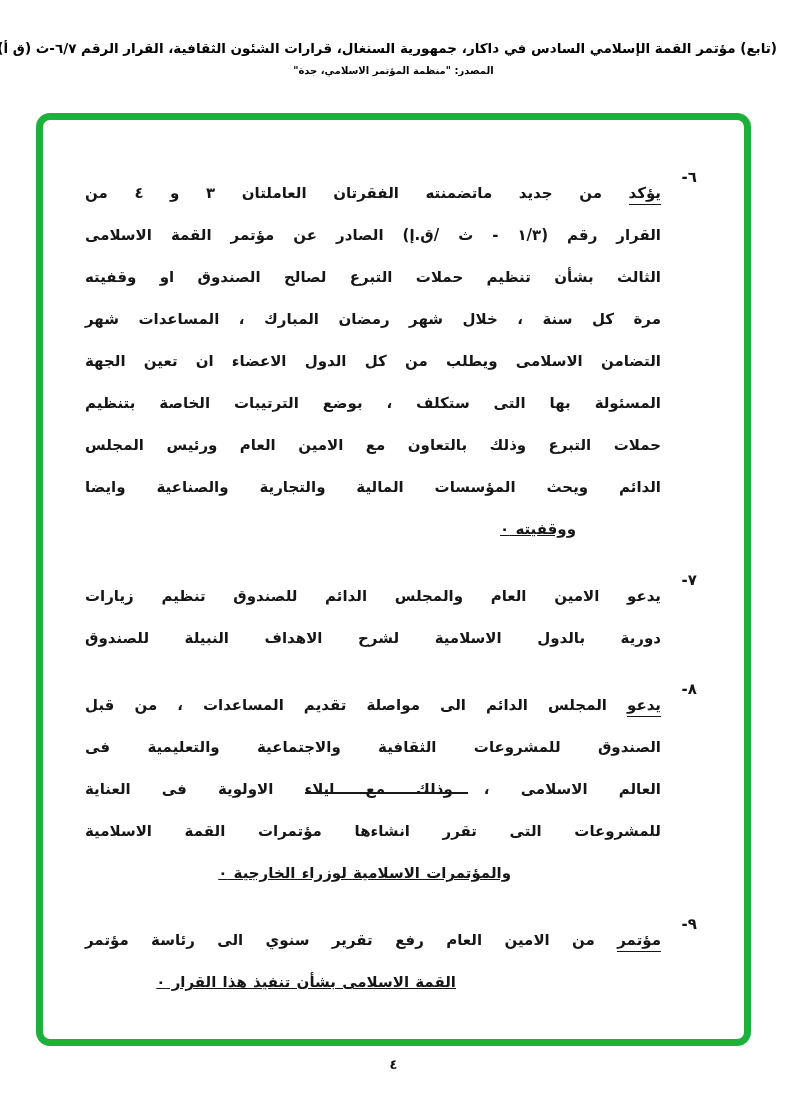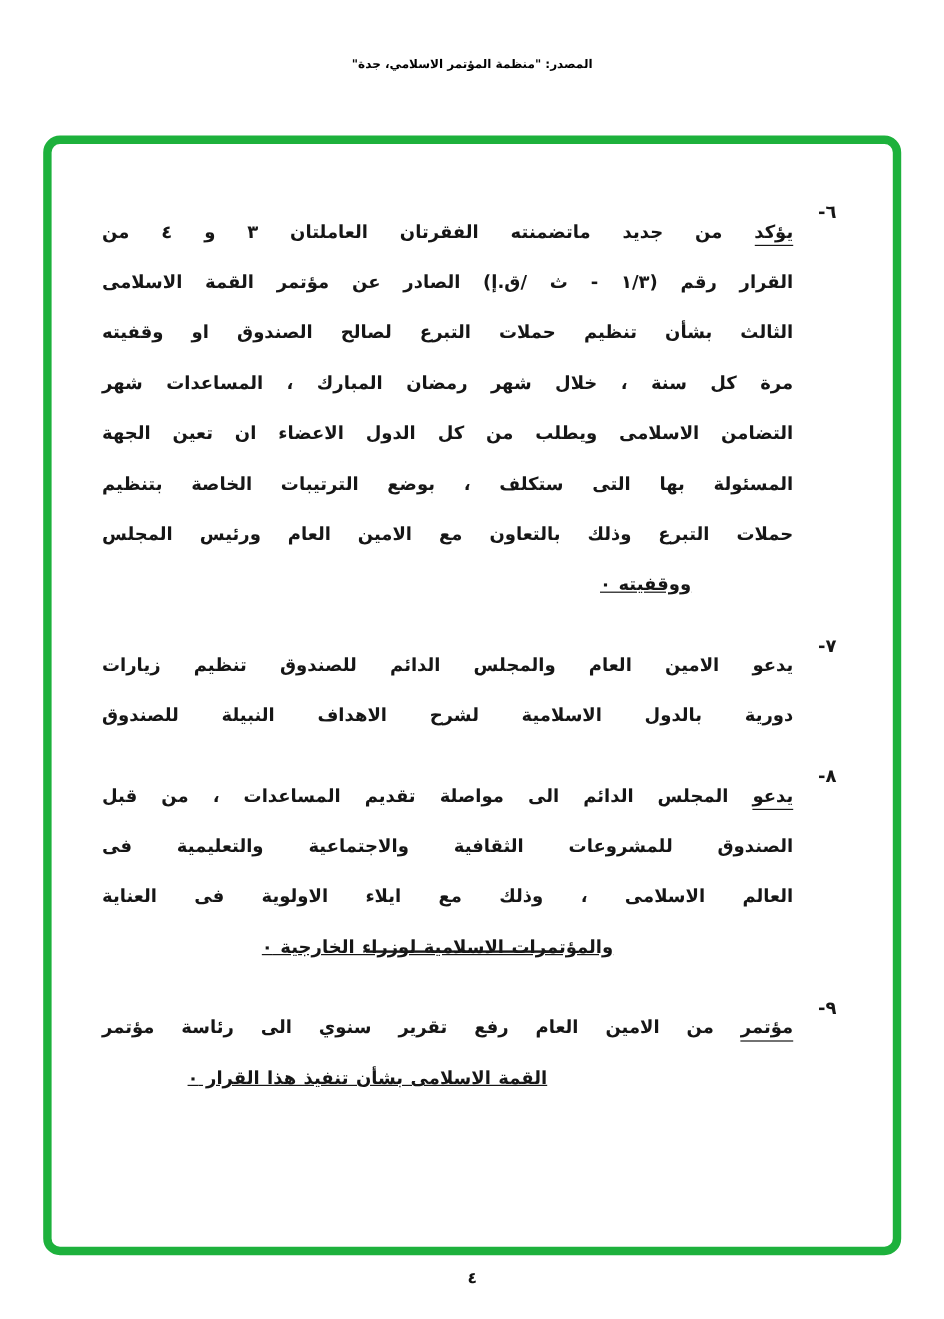--- a/index.html
+++ b/index.html
@@ -46,51 +46,54 @@
   }
   .page-footer{
     position:absolute;left:0;right:0;top:1054px;text-align:center;
   }
   .page-number{font-size:13px;font-weight:bold;color:#111;}
 </style>
 </head>
 <body>
 
 <header class="page-header">
+  <div class="title">(تابع) مؤتمر القمة الإسلامي السادس في داكار، جمهورية السنغال، قرارات الشئون الثقافية، القرار الرقم ٦/٧-ث (ق أ)</div>
   <div class="source">المصدر: "منظمة المؤتمر الاسلامي، جدة"</div>
 </header>
 
 <div class="content-frame" style="border-color: rgb(29, 177, 60);">
   <div class="paragraphs">
       <div class="para">
         <div class="para-num">٦-</div>
         <div class="para-body">
           <div class="line"><span class="lead underlined">يؤكد</span> من جديد ماتضمنته الفقرتان العاملتان ٣ و ٤ من</div>
           <div class="line">القرار رقم (١/٣ - ث /ق.إ) الصادر عن مؤتمر القمة الاسلامى</div>
           <div class="line">الثالث بشأن تنظيم حملات التبرع لصالح الصندوق او وقفيته</div>
           <div class="line">مرة كل سنة ، خلال شهر رمضان المبارك ، المساعدات شهر</div>
           <div class="line">التضامن الاسلامى ويطلب من كل الدول الاعضاء ان تعين الجهة</div>
           <div class="line">المسئولة بها التى ستكلف ، بوضع الترتيبات الخاصة بتنظيم</div>
           <div class="line">حملات التبرع وذلك بالتعاون مع الامين العام ورئيس المجلس</div>
+          <div class="line">الدائم ويحث المؤسسات المالية والتجارية والصناعية وايضا</div>
           <div class="line last" style="padding-right: 85px;">ووقفيته ٠</div>
         </div>
       </div>
       <div class="para">
         <div class="para-num">٧-</div>
         <div class="para-body">
           <div class="line"><span class="lead">يدعو</span> الامين العام والمجلس الدائم للصندوق تنظيم زيارات</div>
           <div class="line">دورية بالدول الاسلامية لشرح الاهداف النبيلة للصندوق</div>
         </div>
       </div>
       <div class="para">
         <div class="para-num">٨-</div>
         <div class="para-body">
           <div class="line"><span class="lead underlined">يدعو</span> المجلس الدائم الى مواصلة تقديم المساعدات ، من قبل</div>
           <div class="line">الصندوق للمشروعات الثقافية والاجتماعية والتعليمية فى</div>
           <div class="line">العالم الاسلامى ، وذلك مع ايلاء الاولوية فى العناية</div>
+          <div class="line">للمشروعات التى تقرر انشاءها مؤتمرات القمة الاسلامية</div>
           <div class="line last" style="padding-right: 150px;">والمؤتمرات الاسلامية لوزراء الخارجية ٠</div>
         </div>
       </div>
       <div class="para">
         <div class="para-num">٩-</div>
         <div class="para-body">
           <div class="line"><span class="lead underlined">مؤتمر</span> من الامين العام رفع تقرير سنوي الى رئاسة مؤتمر</div>
           <div class="line last" style="padding-right: 205px;">القمة الاسلامى بشأن تنفيذ هذا القرار ٠</div>
         </div>
       </div>

